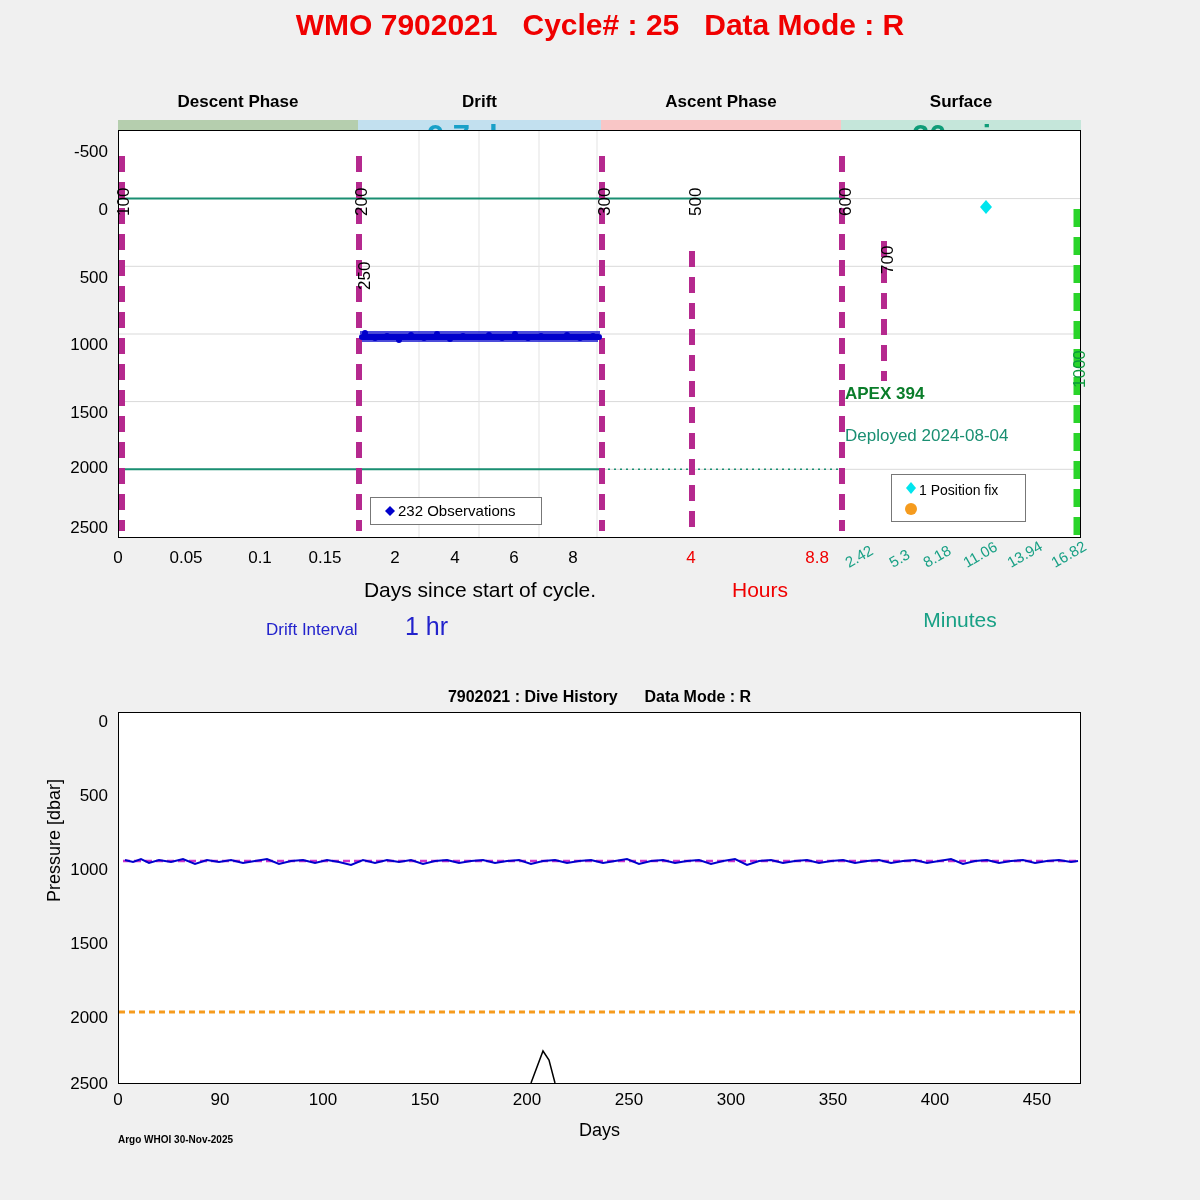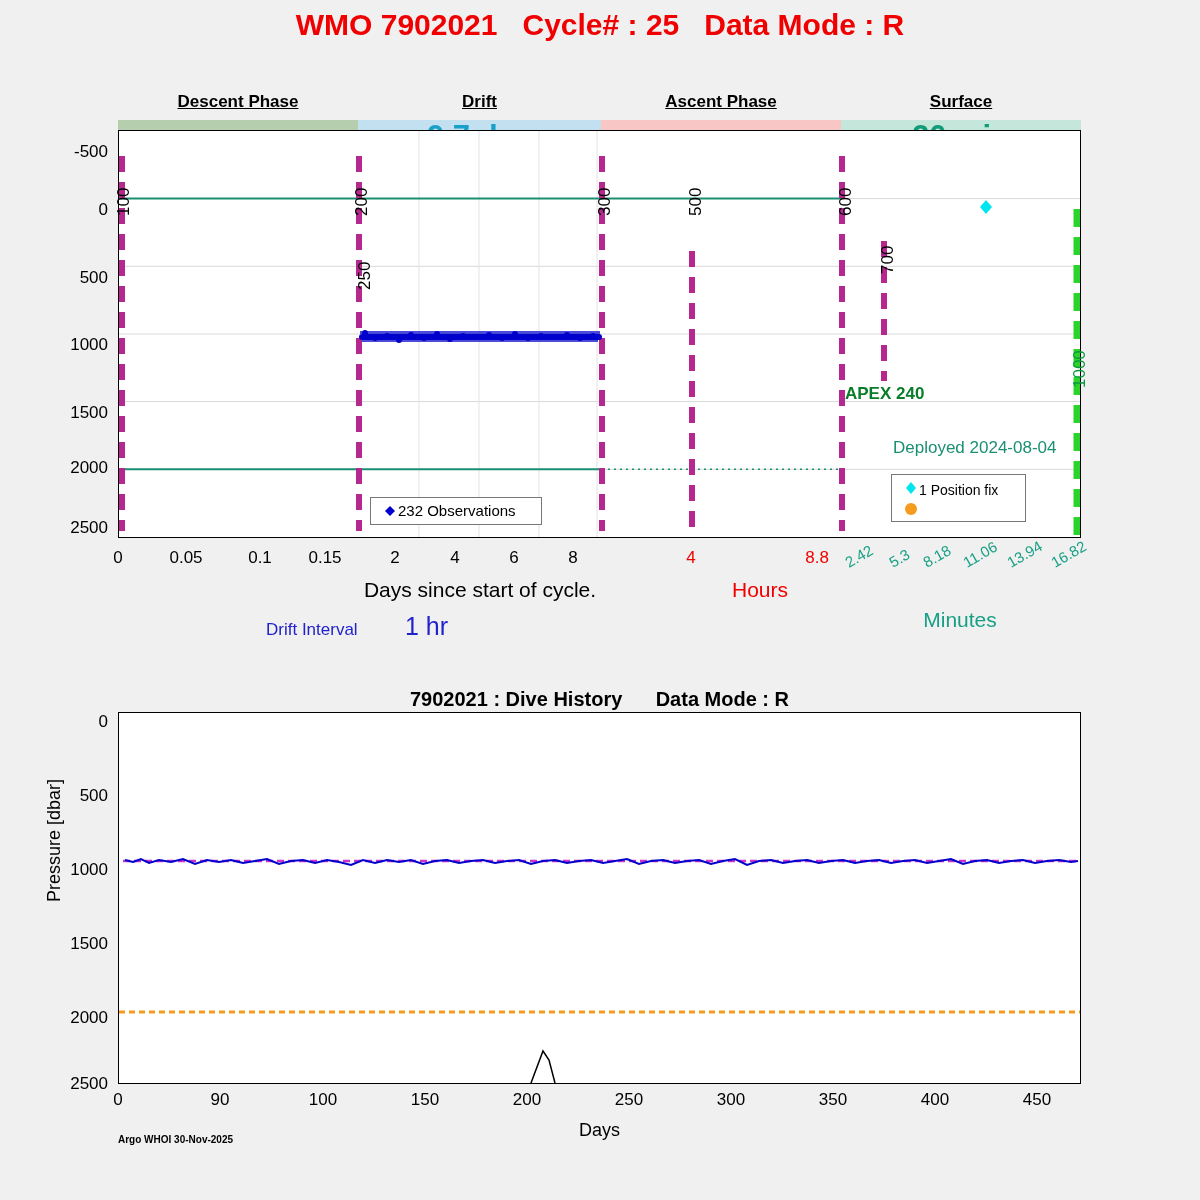--- a/index.html
+++ b/index.html
@@ -42,21 +42,20 @@
   }
   #band-descent { left: 118px; width: 240px; background: #b5ceae; }
   #band-drift   { left: 358px; width: 243px; background: #c2e0ef; }
   #band-ascent  { left: 601px; width: 240px; background: #f9c6c6; }
   #band-surface { left: 841px; width: 240px; background: #c5e6da; }
 
   .phase-label {
     top: 92px; height: 20px;
     font-size: 17px; font-weight: bold; color: #000;
     text-align: center;
-    text-decoration: underline;
   }
   #label-descent { left: 118px; width: 240px; }
   #label-drift   { left: 358px; width: 243px; }
   #label-ascent  { left: 601px; width: 240px; }
   #label-surface { left: 841px; width: 240px; }
 
   .band-value {
     top: 120px; height: 36px; line-height: 34px;
     font-size: 31px; font-weight: bold;
     text-align: center;
@@ -98,21 +97,21 @@
 
   
   #bottom-plot-frame {
     left: 118px; top: 712px; width: 963px; height: 372px;
     background: #ffffff;
     border: 1px solid #000;
     box-sizing: border-box;
   }
   #bottom-title {
     top: 688px; left: 118px; width: 963px;
-    text-align: center; font-size: 20px; font-weight: bold; color: #000;
+    text-align: center; font-size: 16px; font-weight: bold; color: #000;
     white-space: pre;
   }
   .ylab-bot {
     width: 76px; text-align: right; font-size: 17px; color: #000;
   }
   #ylabel-rot {
     left: -66px; top: 830px; width: 240px;
     text-align: center; font-size: 18px; color: #000;
     transform: rotate(-90deg);
   }
@@ -220,22 +219,22 @@
 
 <div class="abs rot-label" style="left:114px; top:216px;">100</div>
 <div class="abs rot-label" style="left:352px; top:216px;">200</div>
 <div class="abs rot-label" style="left:355px; top:290px;">250</div>
 <div class="abs rot-label" style="left:595px; top:216px;">300</div>
 <div class="abs rot-label" style="left:686px; top:216px;">500</div>
 <div class="abs rot-label" style="left:836px; top:216px;">600</div>
 <div class="abs rot-label" style="left:878px; top:274px;">700</div>
 <div class="abs rot-label rot-label-green" style="left:1070px; top:388px;">1000</div>
 
-<div class="abs" style="left:845px; top:384px; font-size:17px; font-weight:bold; color:#0a7d2a;">APEX 240</div>
-<div class="abs" style="left:845px; top:438px; font-size:17px; color:#1a8f72;margin-left:48px;">Deployed 2024-08-04</div>
+<div class="abs" style="left:845px; top:384px; font-size:17px; font-weight:bold; color:#0a7d2a;">APEX 394</div>
+<div class="abs" style="left:845px; top:426px; font-size:17px; color:#1a8f72;">Deployed 2024-08-04</div>
 
 <div class="abs legend-box" style="left:370px; top:497px; width:172px; height:28px;">
   <svg width="170" height="26" viewBox="0 0 170 26">
     <polygon points="14,13 19,8 24,13 19,18" fill="#0000cc"></polygon>
   </svg>
 </div>
 <div class="abs" style="left:398px; top:502px; font-size:15px; color:#000;">232 Observations</div>
 
 <div class="abs legend-box" style="left:891px; top:474px; width:135px; height:48px;">
   <svg width="133" height="46" viewBox="0 0 133 46">

